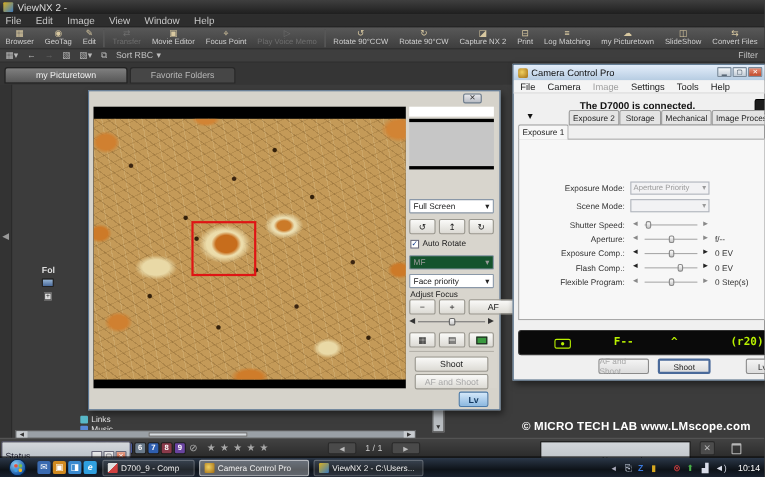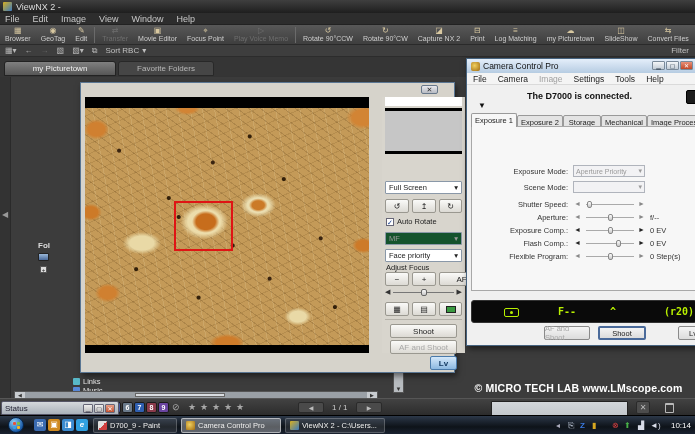--- a/index.html
+++ b/index.html
@@ -49,21 +49,21 @@
   .label-chip { position:absolute; top:3px; width:11px; height:11px; border-radius:2px; color:#fff; font-size:7px; font-weight:bold; display:flex; align-items:center; justify-content:center; border:1px solid #1c1c1c; }
   #no-rating { left:172px; top:3px; color:#a8a8a8; font-size:9px; }
   .star { position:absolute; top:3px; color:#a8a8a8; font-size:9px; }
   .page-btn { position:absolute; top:3px; width:26px; height:11px; background:#4a4a4a; border:1px solid #2a2a2a; border-radius:2px; color:#bbb; font-size:6px; display:flex; align-items:center; justify-content:center; }
   #page-count { position:absolute; left:332px; top:4px; color:#ccc; font-size:8px; }
   #queue-dropdown { position:absolute; left:491px; top:2px; width:137px; height:13px; background:linear-gradient(#d2d6da,#aeb4ba); border:1px solid #222; border-radius:1px; color:#333; font-size:7.5px; display:flex; align-items:center; justify-content:flex-end; padding:16px 3px; }
   #queue-x { position:absolute; left:636px; top:2px; width:14px; height:13px; background:#4c4c4c; border:1px solid #2a2a2a; color:#bbb; font-size:8px; text-align:center; line-height:12px; border-radius:2px; }
   #trash-icon { position:absolute; left:665px; top:4px; width:9px; height:10px; border:1px solid #b8b8b8; border-top:2px solid #b8b8b8; border-radius:1px; }
 
   
-  #status-window { left:1px; top:401px; width:118px; height:14px; background:linear-gradient(#d4d8dc,#aab2ba); border:1px solid #556; border-radius:2px 2px 0 0; display:flex; align-items:center; font-size:8px; color:#223; padding:0 3px; }
+  #status-window { left:1px; top:401px; width:118px; height:14px; background:linear-gradient(#d4d8dc,#aab2ba); border:1px solid #556; border-radius:2px 2px 0 0; display:flex; align-items:center; font-size:8px; color:#223; padding:12px 3px; }
   #status-window .btns { margin-left:auto; display:flex; gap:1px; }
   #status-window .wbtn { width:10px; height:9px; background:linear-gradient(#eee,#bbb); border:1px solid #667; font-size:6px; line-height:8px; text-align:center; color:#334; border-radius:1px; }
   #status-window .wbtn.close { background:linear-gradient(#e8a088,#c05030); color:#fff; }
 
   
   #liveview { left:80px; top:82px; width:375px; height:291px; background:#d6d3cb; border:1px solid #5a7693; box-shadow:2px 3px 6px rgba(0,0,0,.5); }
   #lv-titlebar { left:0; top:0; width:373px; height:13px; background:linear-gradient(#c2cedc,#8fa3b9); display:flex; align-items:center; font-size:8.5px; color:#15202e; padding-left:5px; }
   #lv-close { position:absolute; right:16px; top:2px; width:17px; height:9px; background:linear-gradient(#e8e8ec,#b8bcc4); border:1px solid #68788a; border-radius:2px; font-size:7px; line-height:8px; text-align:center; color:#333; }
   #lv-imagearea { left:4px; top:14px; width:284px; height:256px; background:#000; overflow:hidden; }
   #lv-tissue { left:0; top:11px; width:284px; height:237px;
@@ -92,21 +92,21 @@
       radial-gradient(ellipse 20px 14px at 98% 4%, #d28434 0 55%, rgba(210,132,52,0) 85%),
       radial-gradient(ellipse 14px 10px at 98% 58%, #cd7a28 0 50%, rgba(205,122,40,0) 80%),
       radial-gradient(ellipse 22px 11px at 50% 99%, #cf7c2a 0 50%, rgba(207,124,42,0) 80%),
       radial-gradient(ellipse 16px 9px at 36% 0%, #d28434 0 50%, rgba(210,132,52,0) 80%),
       radial-gradient(ellipse 18px 12px at 75% 88%, #e9d9a6 0 45%, rgba(233,217,166,0) 75%),
       repeating-linear-gradient(37deg, rgba(92,62,22,.22) 0 1px, transparent 1px 7px),
       repeating-linear-gradient(-24deg, rgba(112,78,28,.18) 0 1px, transparent 1px 9px),
       repeating-linear-gradient(80deg, rgba(226,202,150,.25) 0 1px, transparent 1px 12px);
   }
   #lv-focusrect { left:89px; top:93px; width:59px; height:50px; border:2px solid #df1414; }
-  #lv-panel { left:301px; top:14px; width:83px; height:256px; background:#d8d5cd; }
+  #lv-panel { left:288px; top:14px; width:83px; height:256px; background:#d8d5cd; }
   #lv-histwrap { left:3px; top:0; width:77px; height:9px; background:#fff; }
   #lv-hist { left:3px; top:11px; width:77px; height:46px; background:#c6c6c6; border-top:3px solid #000; border-bottom:3px solid #000; }
   .lv-select { position:absolute; left:3px; width:77px; height:13px; background:#fff; border:1px solid #8a98a8; font-size:7.5px; color:#222; display:flex; align-items:center; justify-content:space-between; padding:0 3px; border-radius:1px; }
   .lv-select.disabled { background:#14532d; color:#9a9a9a; }
   .lv-btn { position:absolute; height:14px; background:linear-gradient(#fafaf8,#dcdad4); border:1px solid #9a9890; border-radius:2px; font-size:8px; color:#222; display:flex; align-items:center; justify-content:center; }
   .lv-btn.disabled { color:#a8a8a8; }
   #lv-autorotate { left:4px; top:120px; display:flex; gap:3px; align-items:center; font-size:7.5px; color:#222; }
   #lv-checkbox { width:8px; height:8px; background:#fff; border:1px solid #667; font-size:7px; line-height:7px; color:#123a8a; text-align:center; }
   #lv-adjustfocus { left:4px; top:166px; font-size:7.5px; color:#222; }
   #lv-slider { left:3px; top:191px; width:77px; height:9px; }
@@ -126,21 +126,21 @@
   #ccp-titlebar { left:0; top:0; width:232px; height:14px; background:linear-gradient(#e4eefa,#b6cce2); display:flex; align-items:center; gap:3px; font-size:8.5px; color:#111; padding-left:4px; }
   #ccp-appicon { width:9px; height:9px; background:radial-gradient(circle at 40% 40%, #f0d060, #a06a10); border-radius:2px; }
   #ccp-winbtns { position:absolute; right:6px; top:2px; display:flex; gap:1px; }
   #ccp-winbtns .wb { width:13px; height:9px; background:linear-gradient(#f4f6f8,#c2ccd6); border:1px solid #7a8a9a; font-size:6px; line-height:8px; text-align:center; color:#234; border-radius:1px; }
   #ccp-winbtns .wb.close { background:linear-gradient(#e89078,#c04828); color:#fff; }
   #ccp-menubar { left:0; top:14px; width:232px; height:12px; background:#f4f4f4; border-bottom:1px solid #dadada; display:flex; align-items:center; gap:11px; padding-left:6px; font-size:8.5px; color:#222; }
   #ccp-menubar .disabled { color:#a0a0a0; }
   #ccp-connected { left:24px; top:32px; font-size:9px; font-weight:bold; color:#111;margin-left:36px; }
   #ccp-arrow { left:11px; top:42px; font-size:8px; color:#111; }
   #ccp-darkbtn { left:219px; top:31px; width:14px; height:14px; background:#1c1c1c; border:1px solid #000; border-radius:2px; }
-  .ccp-tab { position:absolute; top:56px; height:14px; background:#e4e4e4; border:1px solid #9a9a9a; font-size:7.5px; color:#222; display:flex; align-items:center; justify-content:center; border-radius:2px 2px 0 0; }
+  .ccp-tab { position:absolute; top:41px; height:14px; background:#e4e4e4; border:1px solid #9a9a9a; font-size:7.5px; color:#222; display:flex; align-items:center; justify-content:center; border-radius:2px 2px 0 0; }
   .ccp-tab.active { background:#f7f7f7; height:14px; top:54px; z-index:2; border-bottom:none; }
   #ccp-tabpanel { left:4px; top:67px; width:226px; height:165px; background:#f7f7f7; border:1px solid #a8a8a8; }
   .ccp-row { position:absolute; left:0; width:226px; height:12px; }
   .ccp-label { position:absolute; left:0; top:2px; width:96px; text-align:right; font-size:7.5px; color:#333; }
   .ccp-select { position:absolute; left:101px; top:0; width:72px; height:12px; background:#f2f2f4; border:1px solid #b0b4bc; font-size:7px; color:#9a9a9a; display:flex; align-items:center; justify-content:space-between; padding:0 2px; }
   .sl-arrow { position:absolute; top:2px; font-size:7px; color:#888; }
   .sl-arrow.en { color:#222; }
   .sl-track { position:absolute; left:114px; top:6px; width:48px; height:1px; background:#aaa; }
   .sl-thumb { position:absolute; top:-3px; width:5px; height:7px; background:linear-gradient(#fdfdfd,#c8c8c8); border:1px solid #888; border-radius:2px; }
   .ccp-value { position:absolute; left:178px; top:2px; font-size:7.5px; color:#333; white-space:nowrap; }
@@ -477,21 +477,21 @@
         <span style="background:#3b9fe8;"></span>
         <span style="background:#f5b81c;"></span>
     </span>
   </div>
   <span class="ql" style="left:34px; background:#3a6ab0;">✉</span>
   <span class="ql" style="left:48px; background:#d08a20;">▣</span>
   <span class="ql" style="left:62px; background:#3a8ad0;">◨</span>
   <span class="ql" style="left:76px; background:#30a0e0; font-style:italic; font-weight:bold;">e</span>
   <div class="taskbtn" style="left:93px; width:84px;">
     <span class="taskico" style="background:linear-gradient(135deg,#e0e0e0 50%,#d04040 50%);"></span>
-    <span>D700_9 - Paint</span>
+    <span>D700_9 - Comp</span>
   </div>
   <div class="taskbtn active" style="left:181px; width:100px;">
     <span class="taskico" style="background:radial-gradient(circle at 40% 40%, #f0d060, #a06a10);"></span>
     <span>Camera Control Pro</span>
   </div>
   <div class="taskbtn" style="left:285px; width:100px;">
     <span class="taskico" style="background:linear-gradient(135deg,#d8b020,#3a7ac0);"></span>
     <span>ViewNX 2 - C:\Users...</span>
   </div>
   <span class="tray-ico" style="left:556px; color:#aab;">◂</span>

